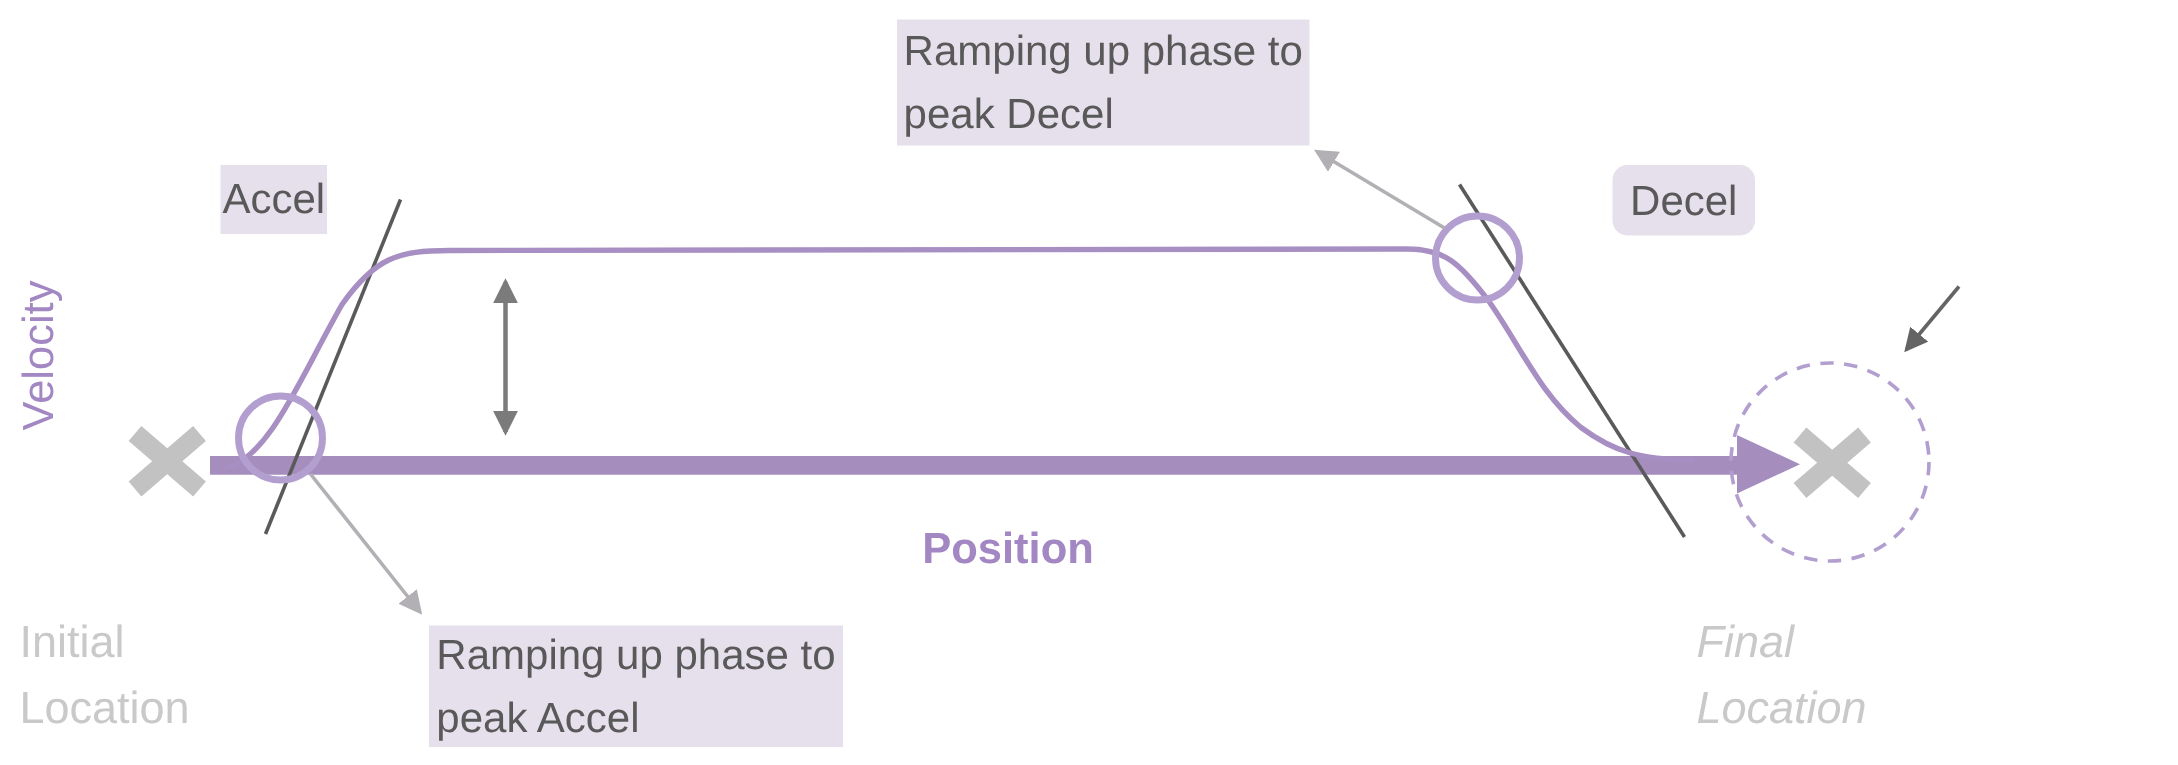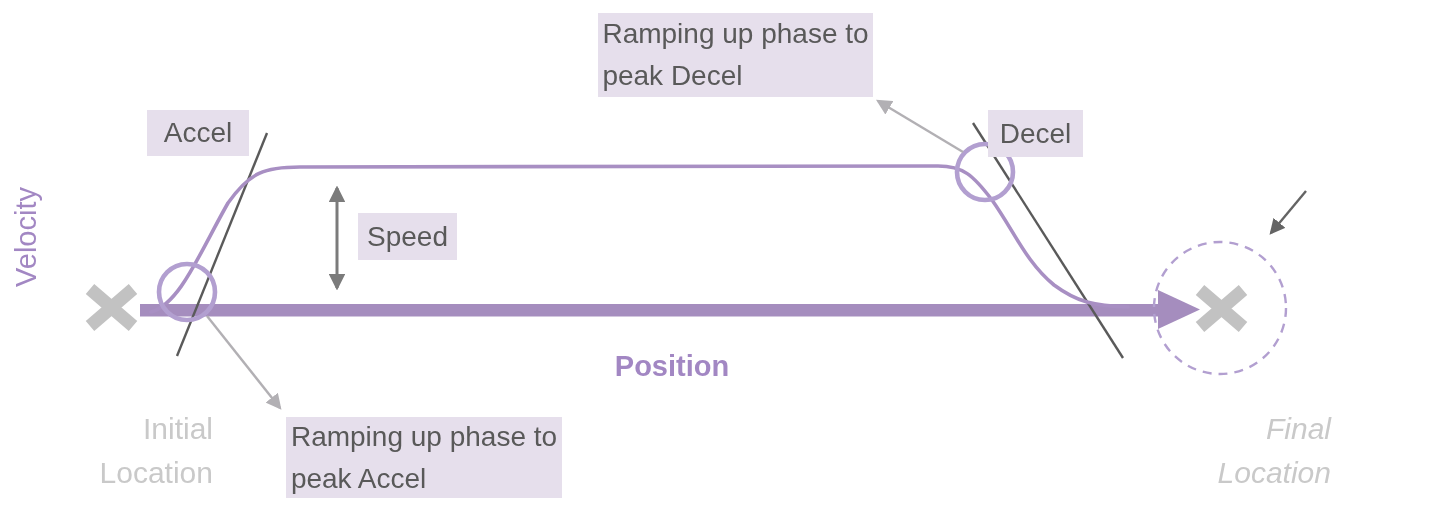--- a/index.html
+++ b/index.html
@@ -49,21 +49,21 @@
   }
   .axis-label.vertical {
     transform: rotate(-90deg);
     transform-origin: center center;
   }
   .loc-label {
     position: absolute;
     color: var(--location-gray);
     font-size: 30px;
     line-height: 1.45;
-    text-align: right;
+    text-align: left;
     white-space: pre-line;
   }
 </style>
 </head>
 <body>
 
 <div class="canvas">
 
   <svg class="layer" width="1452" height="510" viewBox="0 0 1452 510">
     <defs>
@@ -111,21 +111,20 @@
   </svg>
 
   <div class="axis-label vertical" style="left:-120px; top:217px; width:300px; height:40px;">Velocity</div>
   <div class="axis-label" style="left:572px; top:350px; width:200px;font-weight:bold;">Position</div>
 
   <div class="loc-label" style="left:13px; top:407px; width:200px;">Initial
 Location</div>
   <div class="loc-label" style="left:1131px; top:407px; width:200px;font-style:italic;">Final
 Location</div>
 
-  <div class="badge" style="left:147px; top:110px; width:102px; height:46px;">Accel</div>
-  <div class="badge" style="left:988px; top:110px; width:95px; height:47px;">Decel</div>
-  <div class="badge" style="left:358px; top:213px; width:99px; height:47px;">Speed</div>
+  <div class="badge" style="left:147px; top:110px; width:71px; height:46px;">Accel</div>
+  <div class="badge" style="left:1075px; top:110px; width:95px; height:47px;border-radius:10px;">Decel</div>
   <div class="badge" style="left:598px; top:13px; width:275px; height:84px;">Ramping up phase to
 peak Decel</div>
   <div class="badge" style="left:286px; top:417px; width:276px; height:81px;">Ramping up phase to
 peak Accel</div>
 
 </div>
 
 </body></html>

